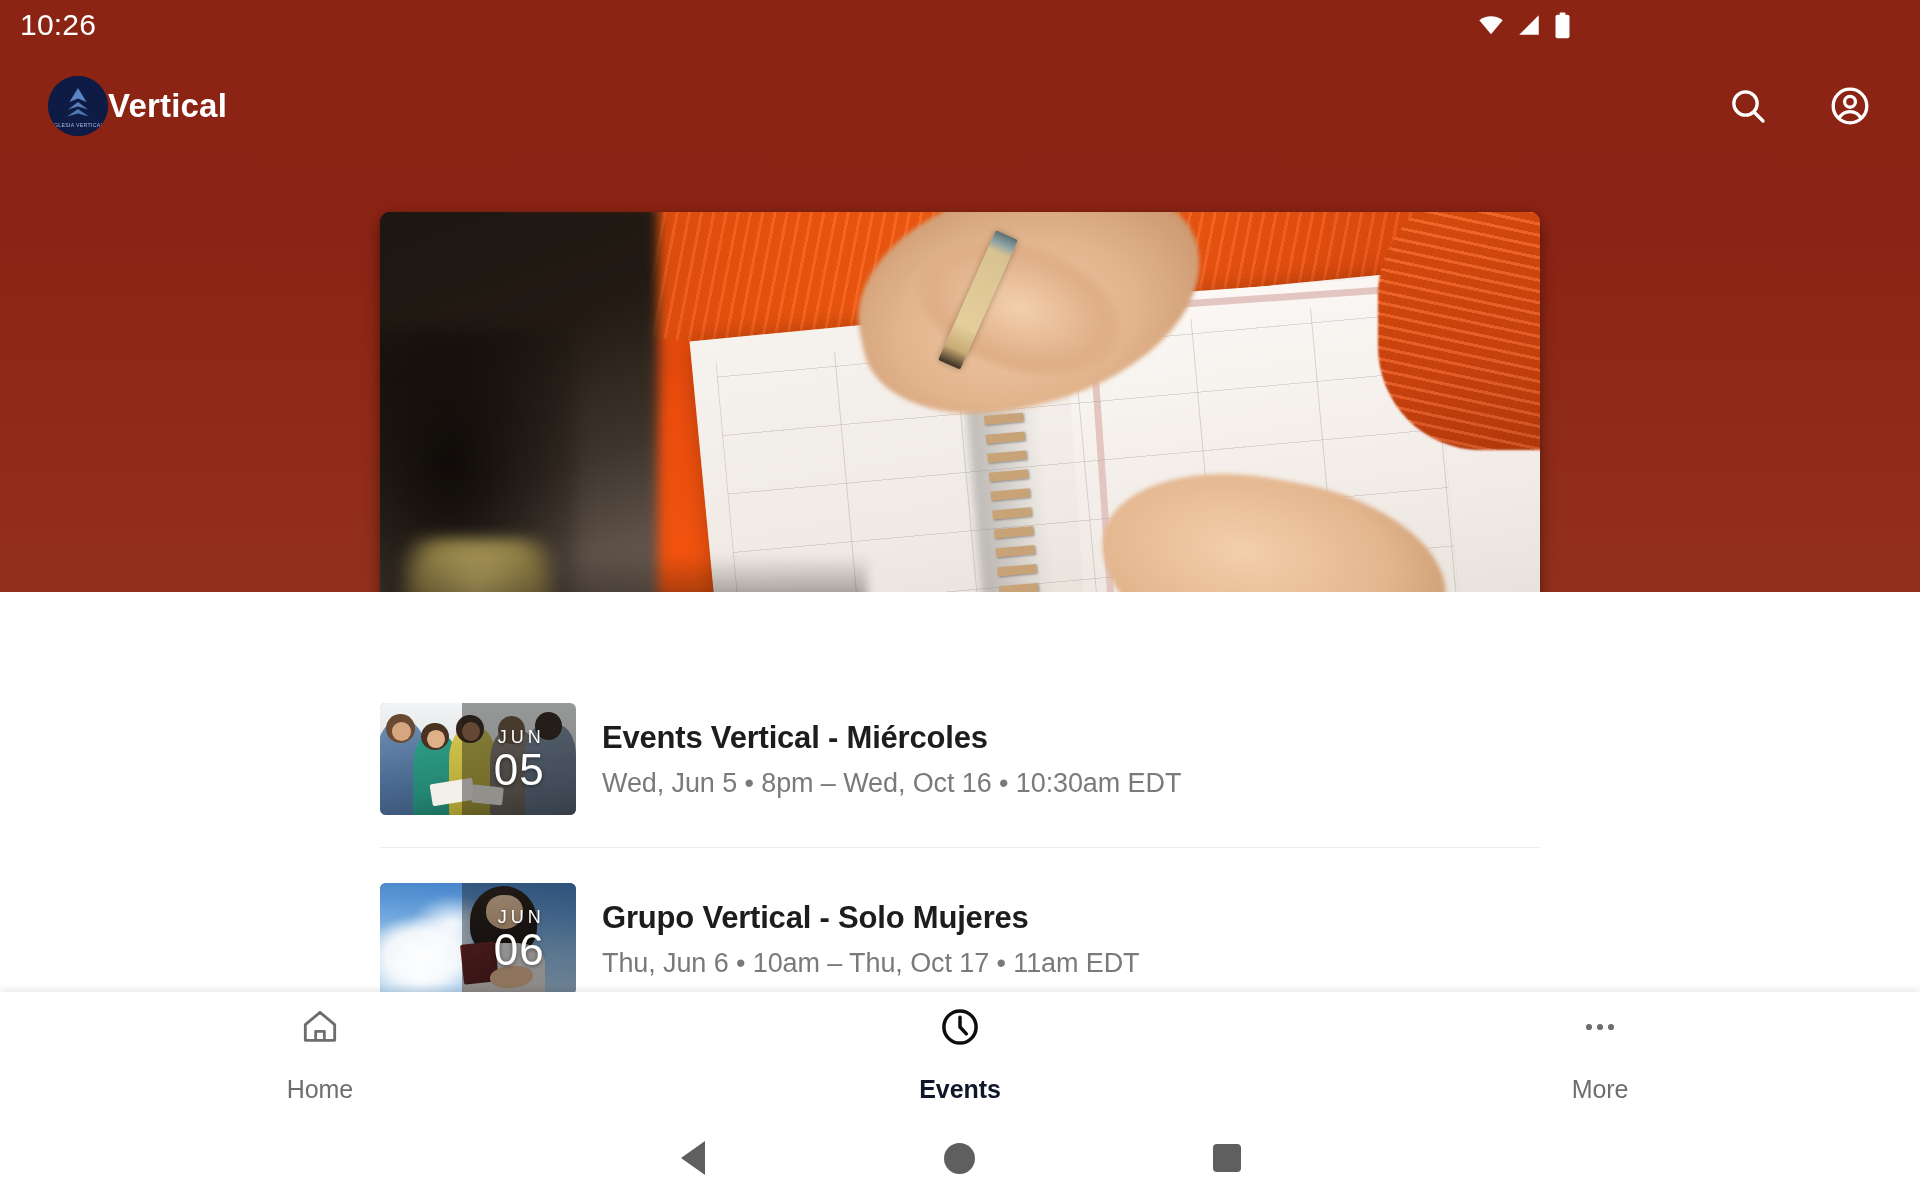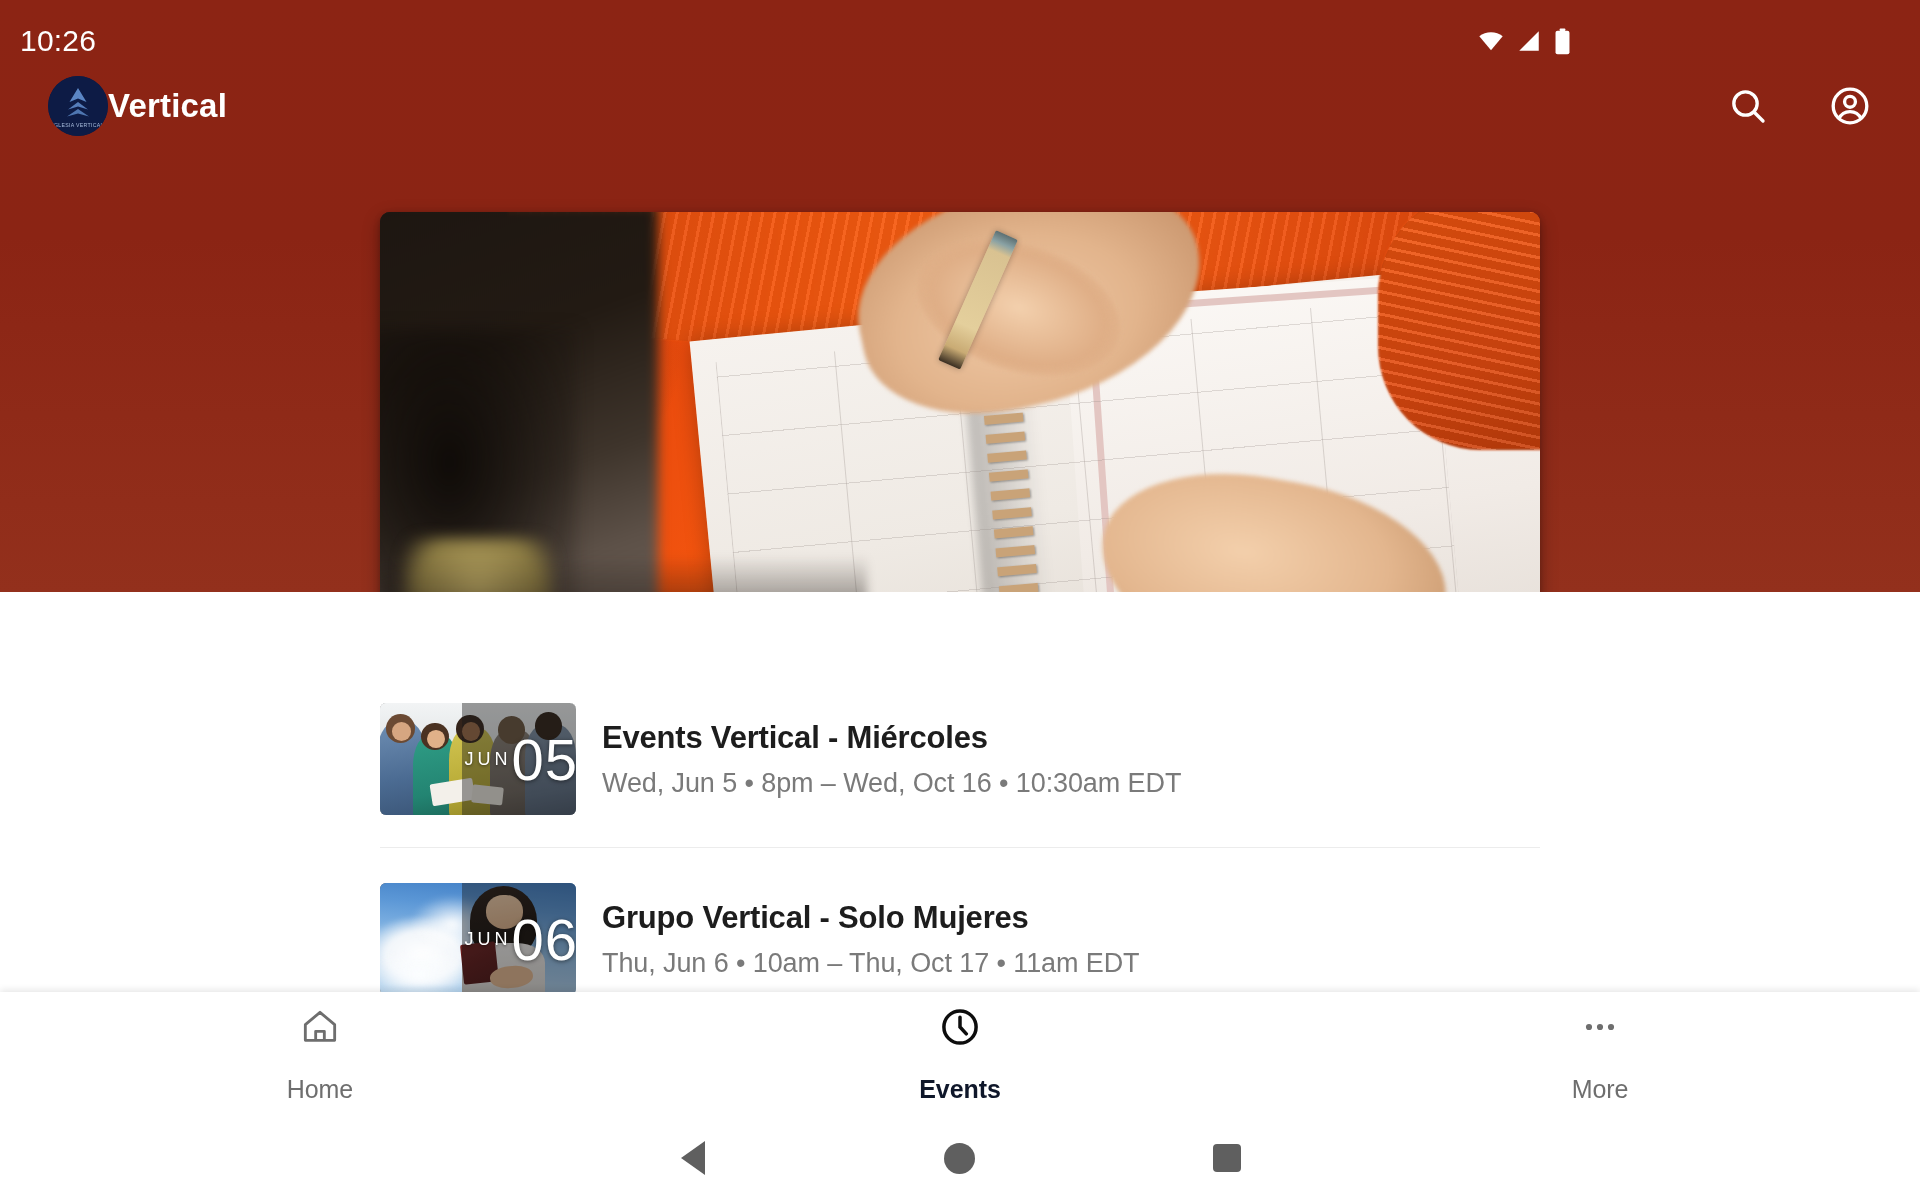--- a/index.html
+++ b/index.html
@@ -19,21 +19,21 @@
 
   
   .red-backdrop {
     position:absolute;
     left:0; top:0; width:1920px; height:592px;
     background:linear-gradient(180deg,#8c2414 0%,#8b2414 40%,#93301c 100%);
   }
 
   
   .status-bar {
-    position:absolute; left:0; top:16px;
+    position:absolute; left:0; top:0;
     width:1593px; height:50px;
     display:flex; align-items:center;
     padding:0 22px 0 20px;
     color:#ffffff;
   }
   .status-clock {
     font-size:30px; font-weight:400; letter-spacing:0.2px;
     color:#ffffff;
   }
   .status-right {
@@ -309,32 +309,32 @@
     transform:rotate(-6deg); border-radius:2px; }
   .t2-arm { position:absolute; left:56%; top:74%; width:22%; height:20%;
     background:#e4b78f; border-radius:46%; transform:rotate(-5deg); }
 
   .date-badge {
     position:absolute;
     right:0; top:0;
     width:58%; height:100%;
     background:rgba(25,25,25,0.42);
     border-radius:0 6px 6px 0;
-    display:flex; flex-direction:row;
+    display:flex; flex-direction:column;
     align-items:center; justify-content:center;
     color:#ffffff;
     padding-top:2px;
   }
   .date-month {
     font-size:18px; font-weight:500; letter-spacing:4px;
     line-height:1; margin-bottom:2px; margin-left:4px;
     text-shadow:0 1px 3px rgba(0,0,0,0.5);
   }
   .date-day {
-    font-size:58px; font-weight:400; line-height:1.02;
+    font-size:44px; font-weight:400; line-height:1.02;
     letter-spacing:1px;
     text-shadow:0 1px 4px rgba(0,0,0,0.5);
   }
 
   .event-text { margin-left:26px; }
   .event-title {
     font-size:31px; font-weight:700; color:#1d1d1d;
     line-height:1.25; letter-spacing:-0.2px;
   }
   .event-sub {

